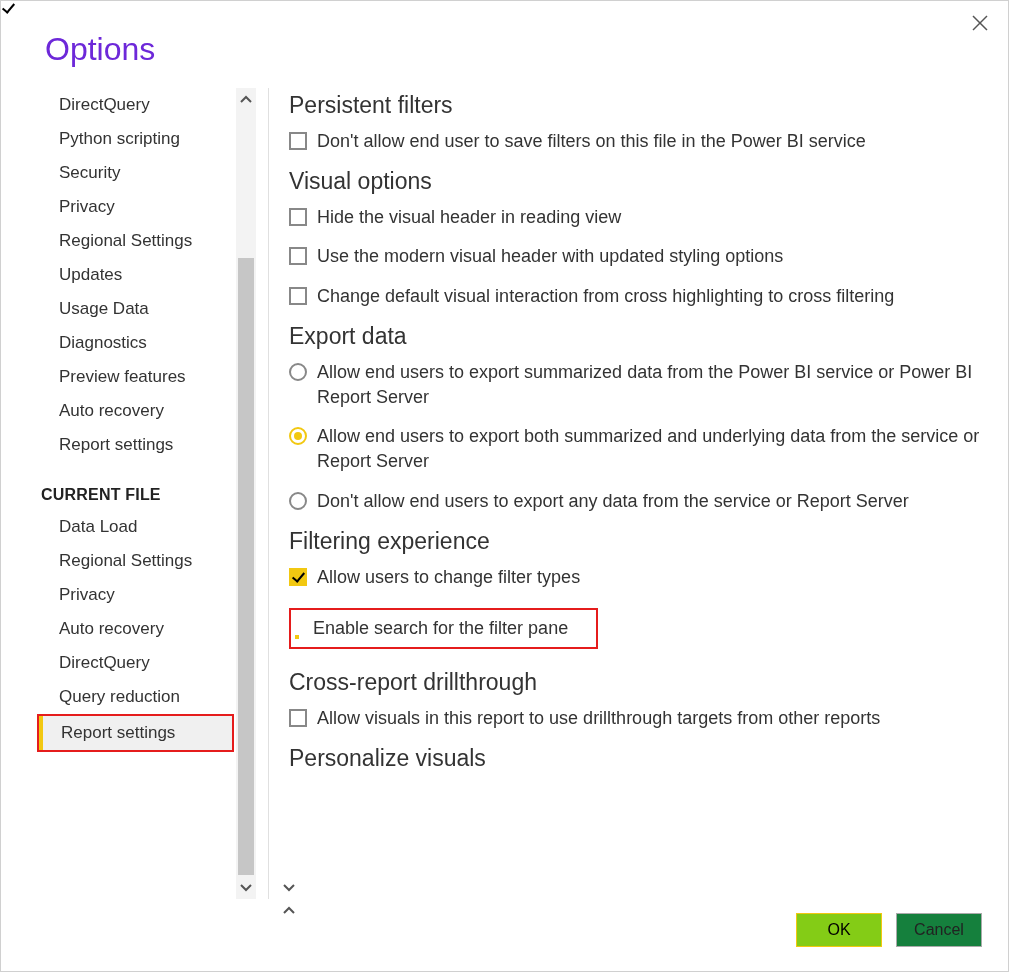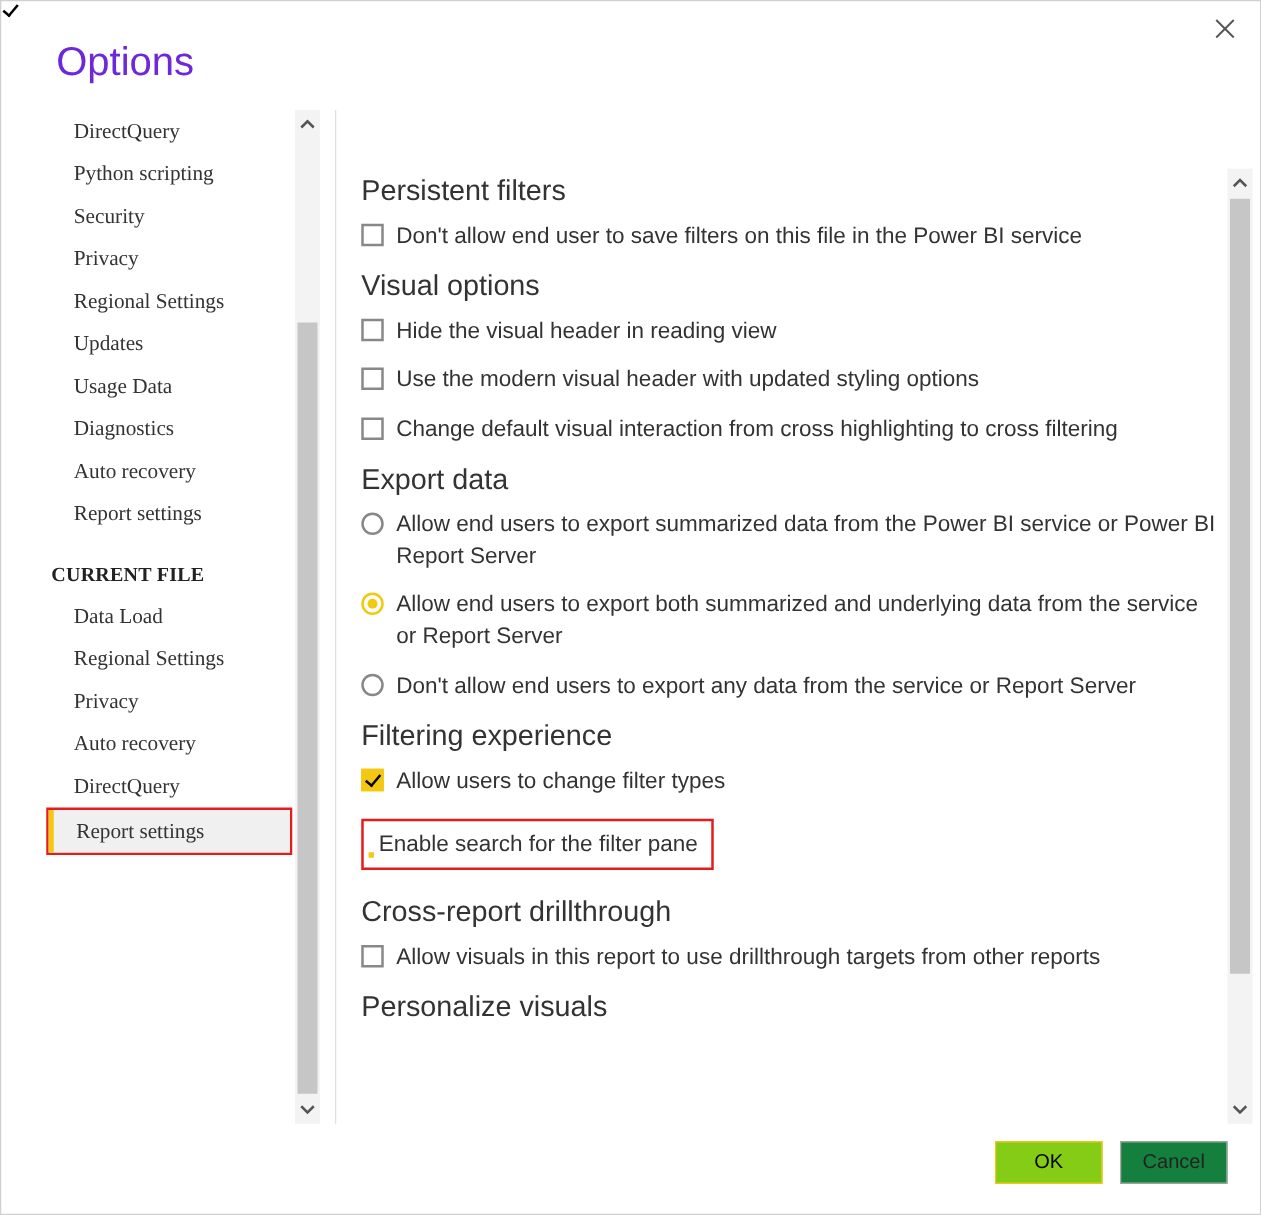--- a/index.html
+++ b/index.html
@@ -37,21 +37,20 @@
     display: flex;
     flex-direction: row;
     padding: 0 6px 0 30px;
     min-height: 0;
   }
   .sidebar-wrap {
     width: 225px;
     position: relative;
     display: flex;
     flex-direction: row;
-    font-family: Liberation Serif, serif;
   }
   .sidebar {
     flex: 1;
     overflow: hidden;
     padding-left: 6px;
   }
   .sidebar-scroll {
     width: 20px;
     background: #f3f3f3;
     position: relative;
@@ -95,22 +94,22 @@
     border: 2px solid #e51c1c;
   }
   .divider {
     width: 1px;
     background: #e0e0e0;
     margin: 0 10px 0 12px;
   }
   .content-wrap {
     flex: 1;
     display: flex;
+    flex-direction: column;
     min-width: 0;
-    margin-top: 47px;
   }
   .content {
     flex: 1;
     padding: 0 8px 0 10px;
     overflow: hidden;
     font-size: 18px;
     color: #333;
   }
   .content-scroll {
     width: 20px;
@@ -172,24 +171,24 @@
   .radio.selected::after {
     content: "";
     position: absolute;
     left: 3px; top: 3px; right: 3px; bottom: 3px;
     background: #f2c811;
     border-radius: 50%;
   }
   .hl-inline {
     display: inline-flex;
     border: 2px solid #e51c1c;
-    padding: 8px 11px 8px 4px;
+    padding: 8px 28px 8px 4px;
     margin: 4px 0 10px 0;
     align-items: flex-end;
-    gap: 4px;
+    gap: 14px;
   }
   .footer {
     padding: 14px 26px 24px 0;
     display: flex;
     justify-content: flex-end;
     gap: 14px;
   }
   .btn {
     min-width: 86px;
     height: 34px;
@@ -226,30 +225,32 @@
     <div class="sidebar-wrap">
       <div class="sidebar">
         <div class="nav-item">DirectQuery</div>
         <div class="nav-item">Python scripting</div>
         <div class="nav-item">Security</div>
         <div class="nav-item">Privacy</div>
         <div class="nav-item">Regional Settings</div>
         <div class="nav-item">Updates</div>
         <div class="nav-item">Usage Data</div>
         <div class="nav-item">Diagnostics</div>
+        <div class="nav-item">Preview features</div>
         <div class="nav-item">Auto recovery</div>
         <div class="nav-item">Report settings</div>
 
         <div class="nav-header">CURRENT FILE</div>
 
         <div class="nav-item">Data Load</div>
         <div class="nav-item">Regional Settings</div>
         <div class="nav-item">Privacy</div>
         <div class="nav-item">Auto recovery</div>
         <div class="nav-item">DirectQuery</div>
+        <div class="nav-item">Query reduction</div>
         <div class="highlight-box">
           <div class="nav-item selected">Report settings</div>
         </div>
       </div>
       <div class="sidebar-scroll">
         <div class="scroll-up">
           <svg width="12" height="12" viewBox="0 0 12 12">
               <polyline points="1,8 6,3 11,8" fill="none" stroke="#555" stroke-width="2"></polyline>
             </svg>
         </div>

